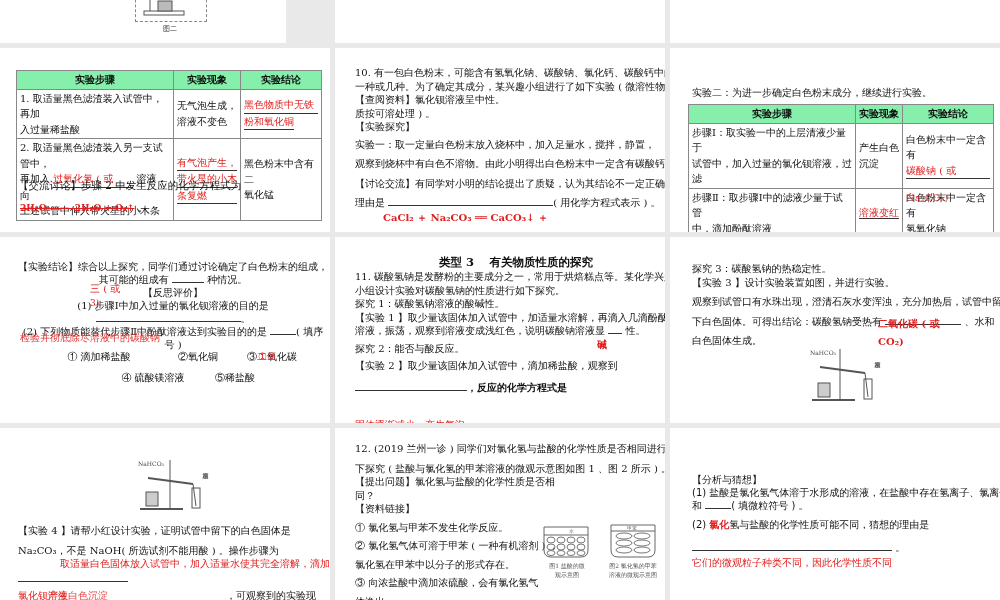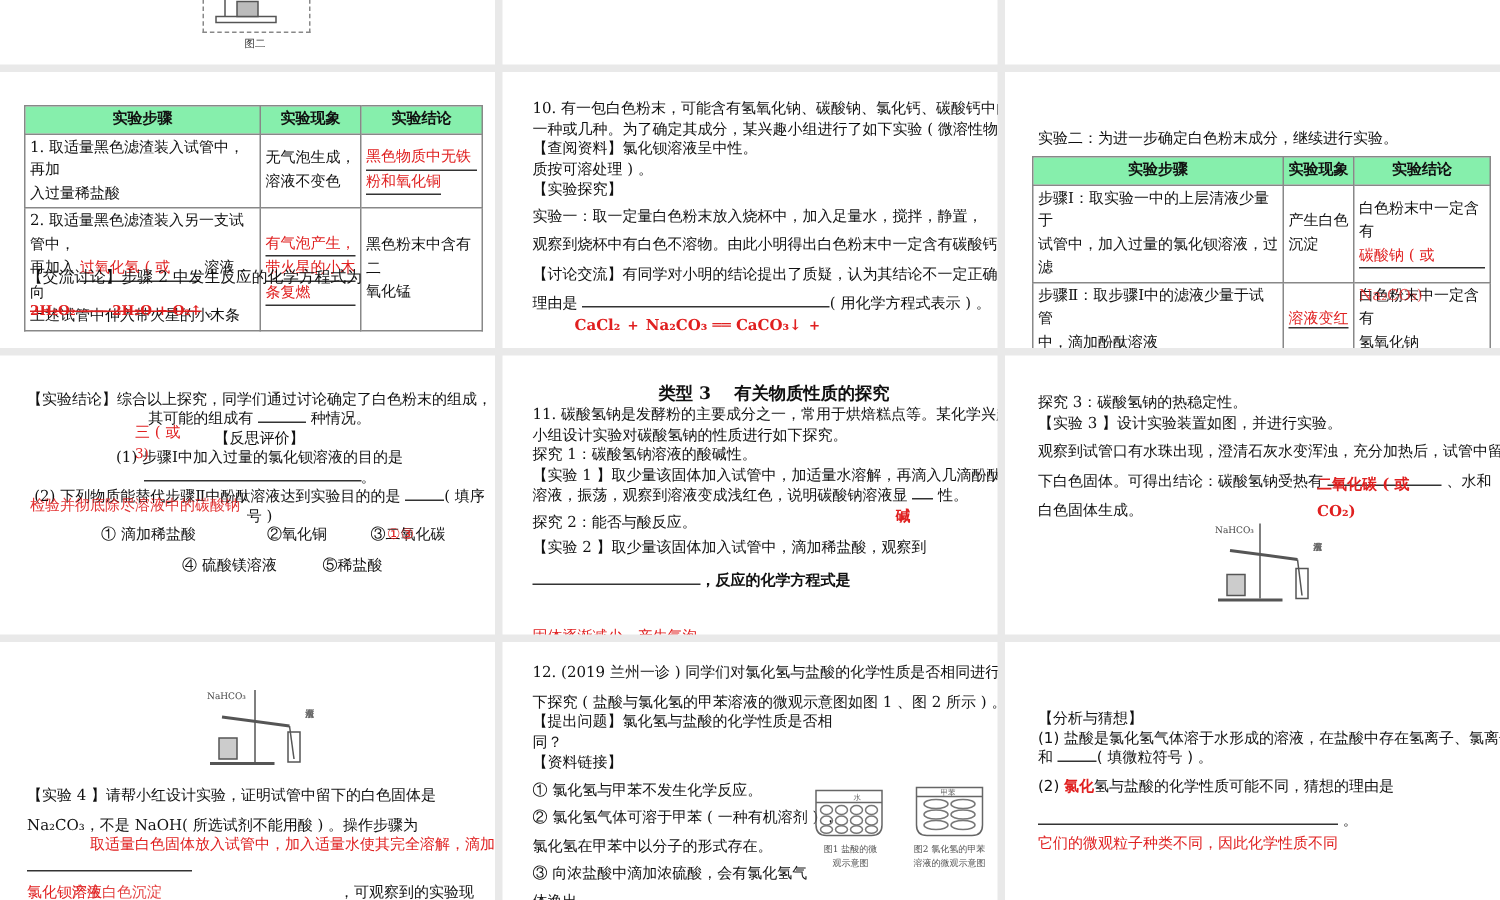--- a/index.html
+++ b/index.html
@@ -22,21 +22,21 @@
   .u { border-bottom:1px solid #333; }
   .strike { text-decoration:line-through; text-decoration-color:#e02020; }
   .fig { position:absolute; }
   .caption { font-size:7px; color:#333; text-align:center; }
   .title-c { text-align:center; font-weight:bold; font-size:11.5px; }
   .small-fig-label { font-size:6px; color:#555; }
 </style>
 </head>
 <body>
 
-<div class="panel" style="left:0;top:0;width:330px;height:43px;">
+<div class="panel" style="left:0;top:0;width:286px;height:43px;">
   <div class="fig" style="left:135px;top:-20px;width:70px;height:40px;border:1px dashed #888;">
     <svg width="70" height="40">
       <rect x="8" y="30" width="40" height="4" fill="none" stroke="#555"></rect>
       <rect x="22" y="20" width="14" height="10" fill="#bbb" stroke="#555"></rect>
       <line x1="14" y1="18" x2="14" y2="30" stroke="#555"></line>
     </svg>
   </div>
   <div class="caption" style="position:absolute;left:158px;top:24px;width:24px;">图二</div>
 </div>
 <div class="panel" style="left:335px;top:0;width:330px;height:43px;"></div>

